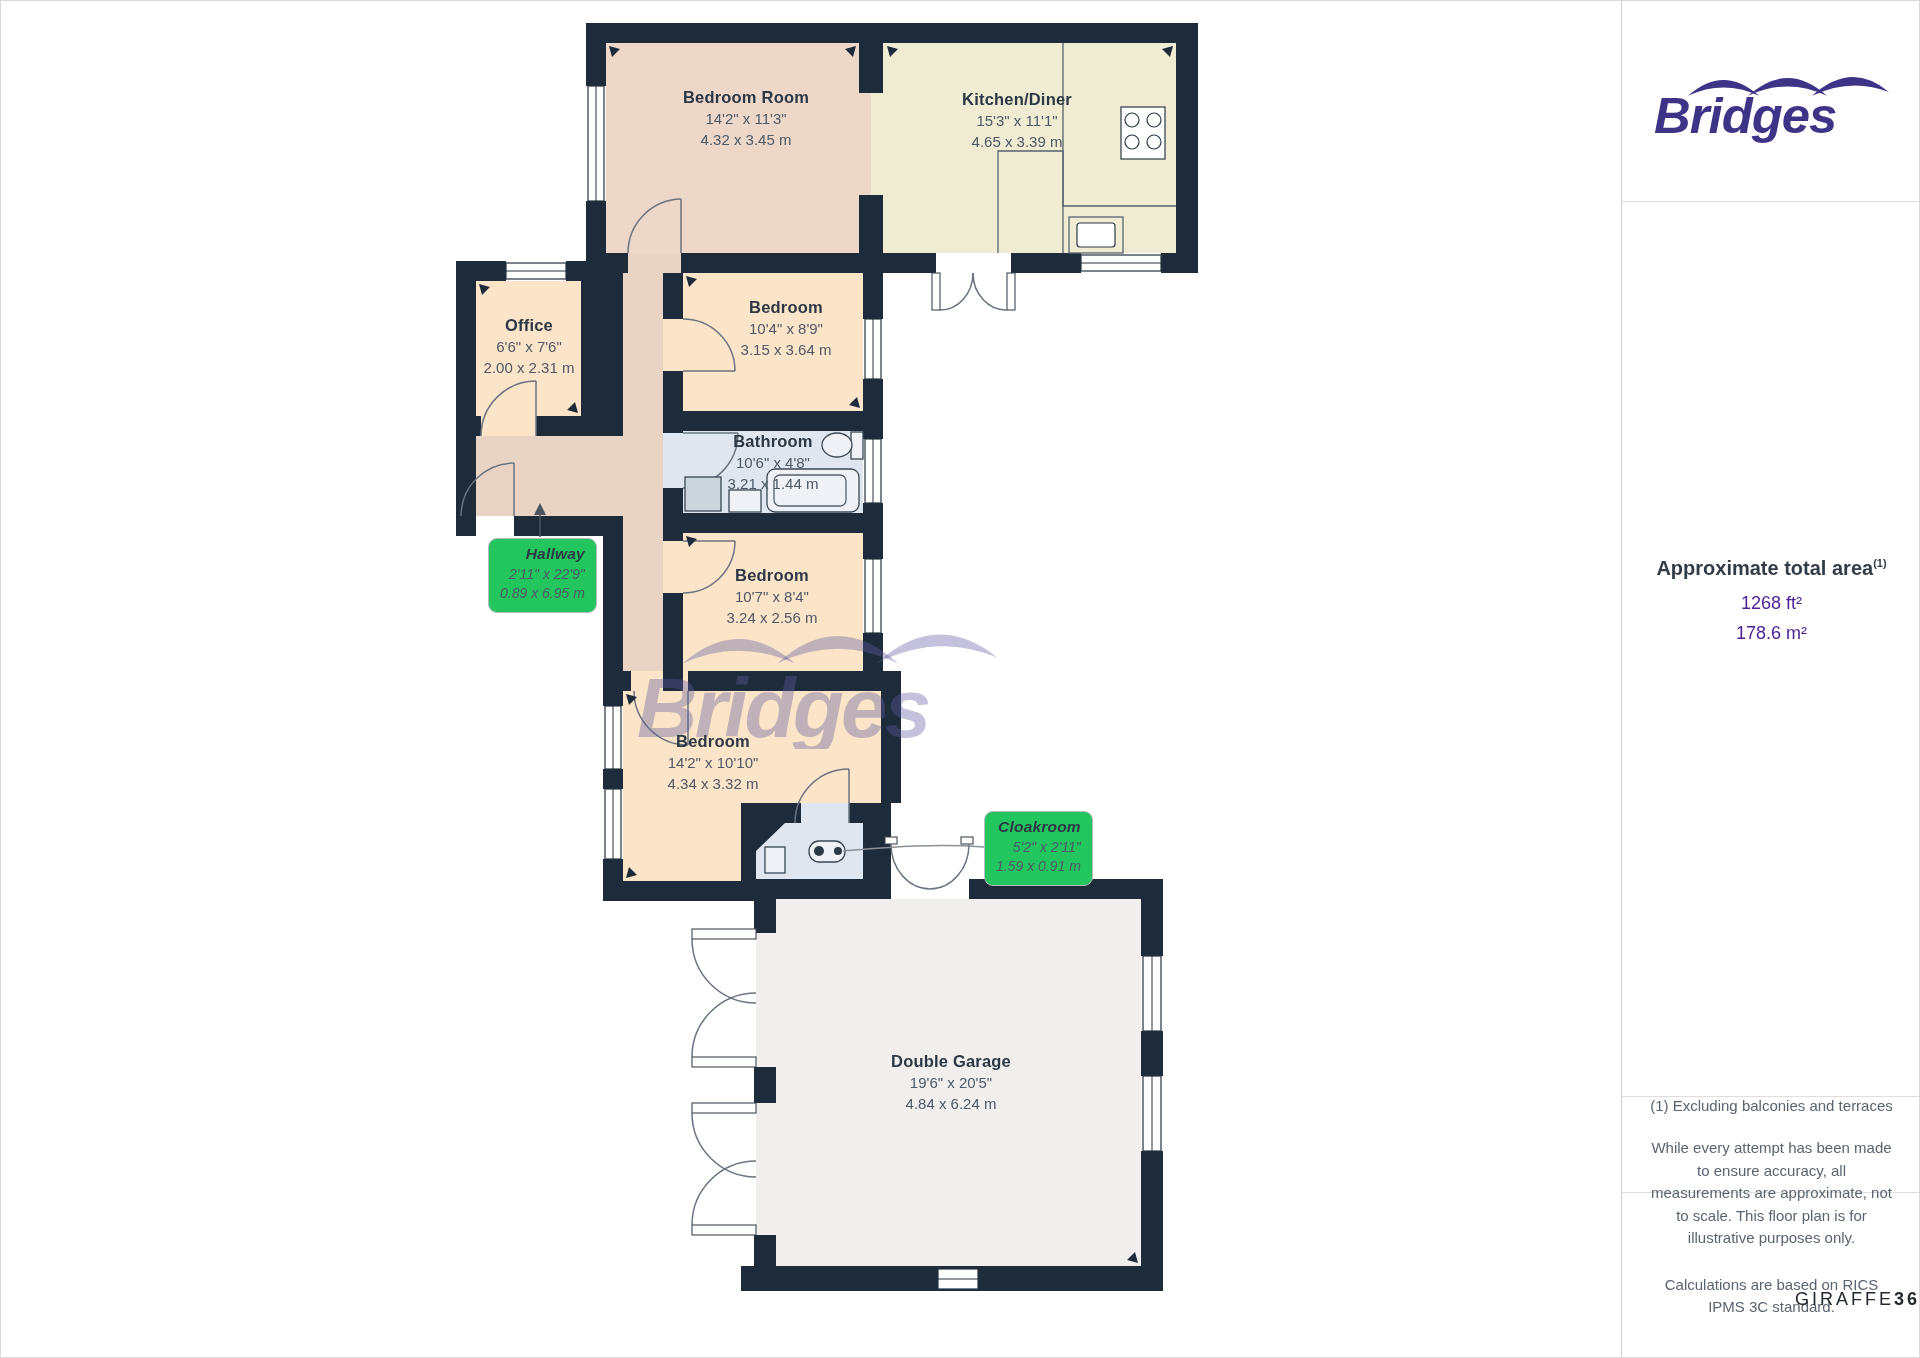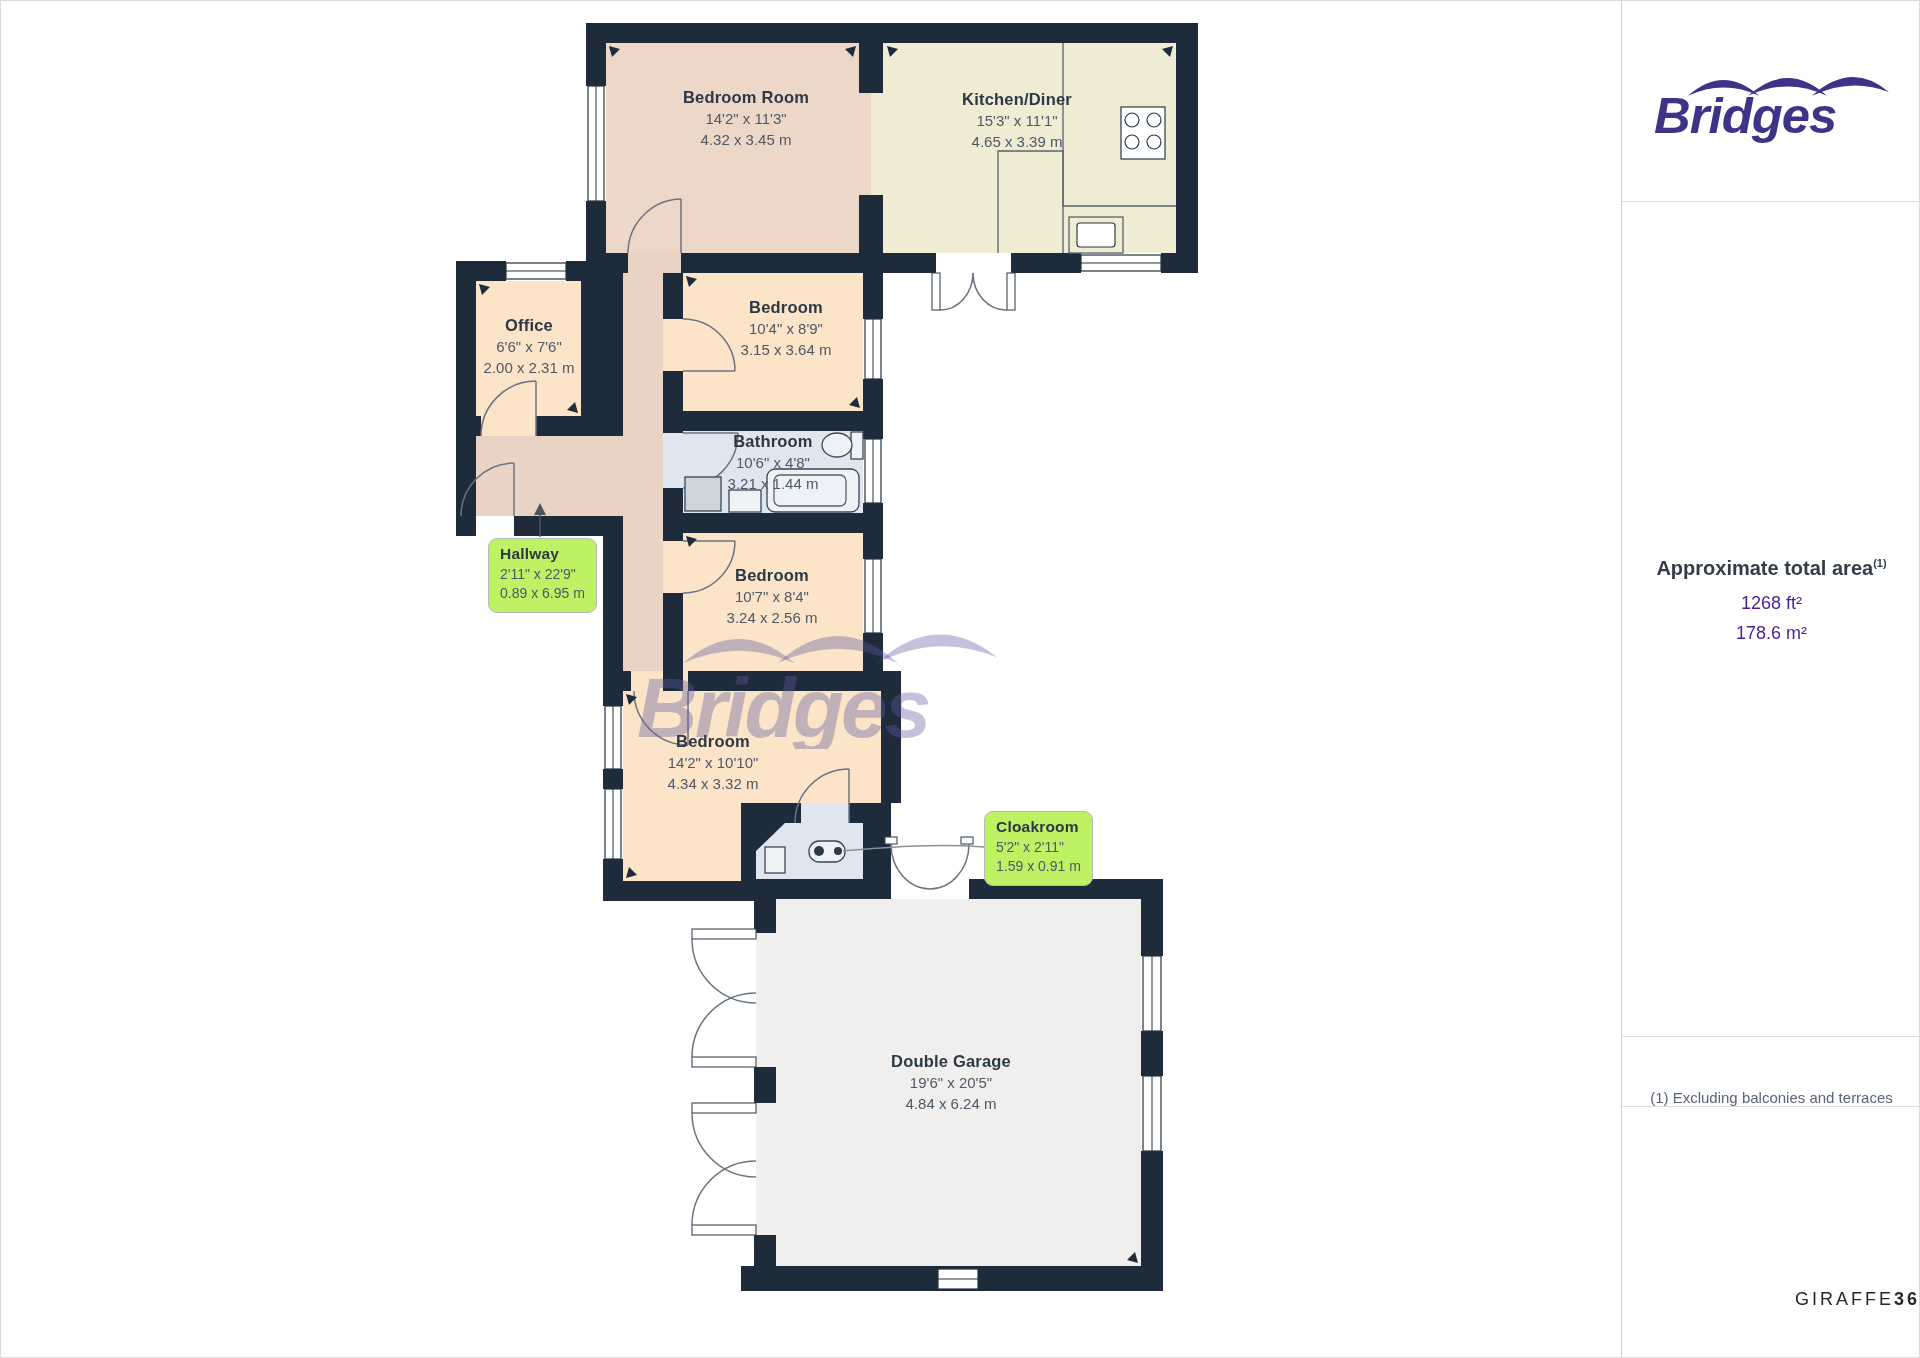--- a/index.html
+++ b/index.html
@@ -17,35 +17,35 @@
   .fix{fill:#eef2f6;stroke:#3b4753;stroke-width:1.3;}
   .fixdark{fill:#cdd5dc;stroke:#3b4753;stroke-width:1.3;}
   .fixline{fill:none;stroke:#57626e;stroke-width:1.3;}
   .arr{fill:var(--wall,#1e2b3b);}
   .leader{stroke:#8b9097;stroke-width:1.5;fill:none;}
 
   .room-label{position:absolute;transform:translate(-50%,-50%);text-align:center;white-space:nowrap;z-index:3;}
   .room-name{font-size:16.5px;font-weight:bold;color:#2c3845;margin-bottom:2px;letter-spacing:.2px;}
   .room-dims{font-size:15px;color:#4d5966;line-height:1.38;}
 
-  .callout{position:absolute;background:#bef264;border:1.5px solid #b6bac0;border-radius:9px;
-           padding:6px 11px 8px;text-align:left;white-space:nowrap;z-index:4;}
+  .callout{position:absolute;background:#22c55e;border:1.5px solid #b6bac0;border-radius:9px;
+           padding:6px 11px 8px;text-align:right;white-space:nowrap;z-index:4;font-style:italic;}
   .callout .room-name{font-size:15.5px;}
   .callout .room-dims{font-size:14px;}
 
   .watermark{position:absolute;left:628px;top:602px;z-index:2;pointer-events:none;}
 
   .sidebar{position:absolute;left:1620px;top:0;width:299px;height:1358px;border-left:1px solid #d0d0d0;background:#fff;}
   .logo-box{position:absolute;top:0;left:0;width:100%;height:200px;display:flex;align-items:center;justify-content:center;border-bottom:1px solid #dcdcdc;}
   .area-box{position:absolute;top:556px;left:0;width:100%;text-align:center;}
   .area-title{font-size:20px;font-weight:bold;color:#333d49;}
   .area-title sup{font-size:11px;font-weight:bold;}
   .area-val{font-size:18px;color:#4c1d95;margin-top:13px;}
   .area-val + .area-val{margin-top:9px;}
-  .footnote-box{position:absolute;top:1035px;left:0;width:100%;height:71px;border-top:1px solid #dedede;border-bottom:1px solid #dedede;display:flex;align-items:flex-end;justify-content:center;box-sizing:border-box;}
+  .footnote-box{position:absolute;top:1095px;left:0;width:100%;height:97px;border-top:1px solid #dedede;border-bottom:1px solid #dedede;display:flex;align-items:flex-start;justify-content:center;box-sizing:border-box;}
   .footnote-text{font-size:15px;color:#5a6470;}
   .disclaimer-box{position:absolute;top:1110px;left:0;width:100%;box-sizing:border-box;padding:26px 24px 0;text-align:center;}
   .disclaimer-box p{margin:0;font-size:15px;line-height:1.5;color:#5a6470;}
   .disclaimer-box p + p{margin-top:24px;}
   .giraffe{position:absolute;top:1288px;left:12px;width:100%;text-align:right;font-size:18px;letter-spacing:3px;color:#23282e;}
   .giraffe b{font-weight:bold;}
 </style>
 </head>
 <body>
 
@@ -325,17 +325,21 @@
     <div class="area-box">
       <div class="area-title"><span>Approximate total area</span><sup>(1)</sup></div>
       <div class="area-val">1268 ft²</div>
       <div class="area-val">178.6 m²</div>
     </div>
 
     <div class="footnote-box">
       <span class="footnote-text">(1) Excluding balconies and terraces</span>
     </div>
 
+    <div class="disclaimer-box">
+      <p>While every attempt has been made to ensure accuracy, all measurements are approximate, not to scale. This floor plan is for illustrative purposes only.</p>
+      <p>Calculations are based on RICS IPMS 3C standard.</p>
+    </div>
 
     <div class="giraffe"><span>GIRAFFE</span><b>360</b></div>
   </div>
 
 </div>
 
 </body></html>

